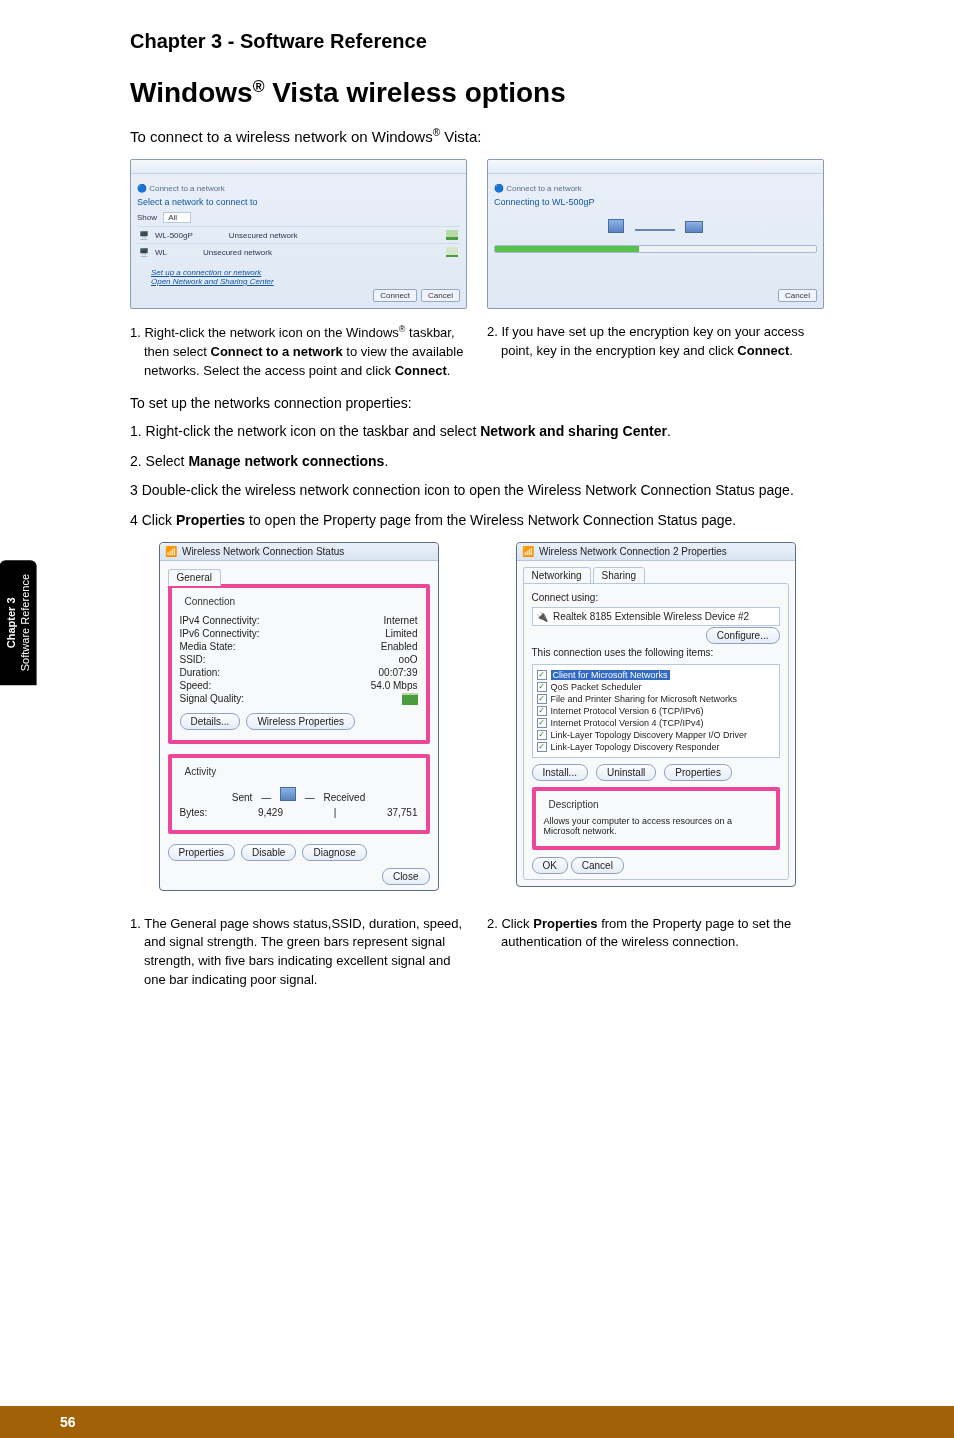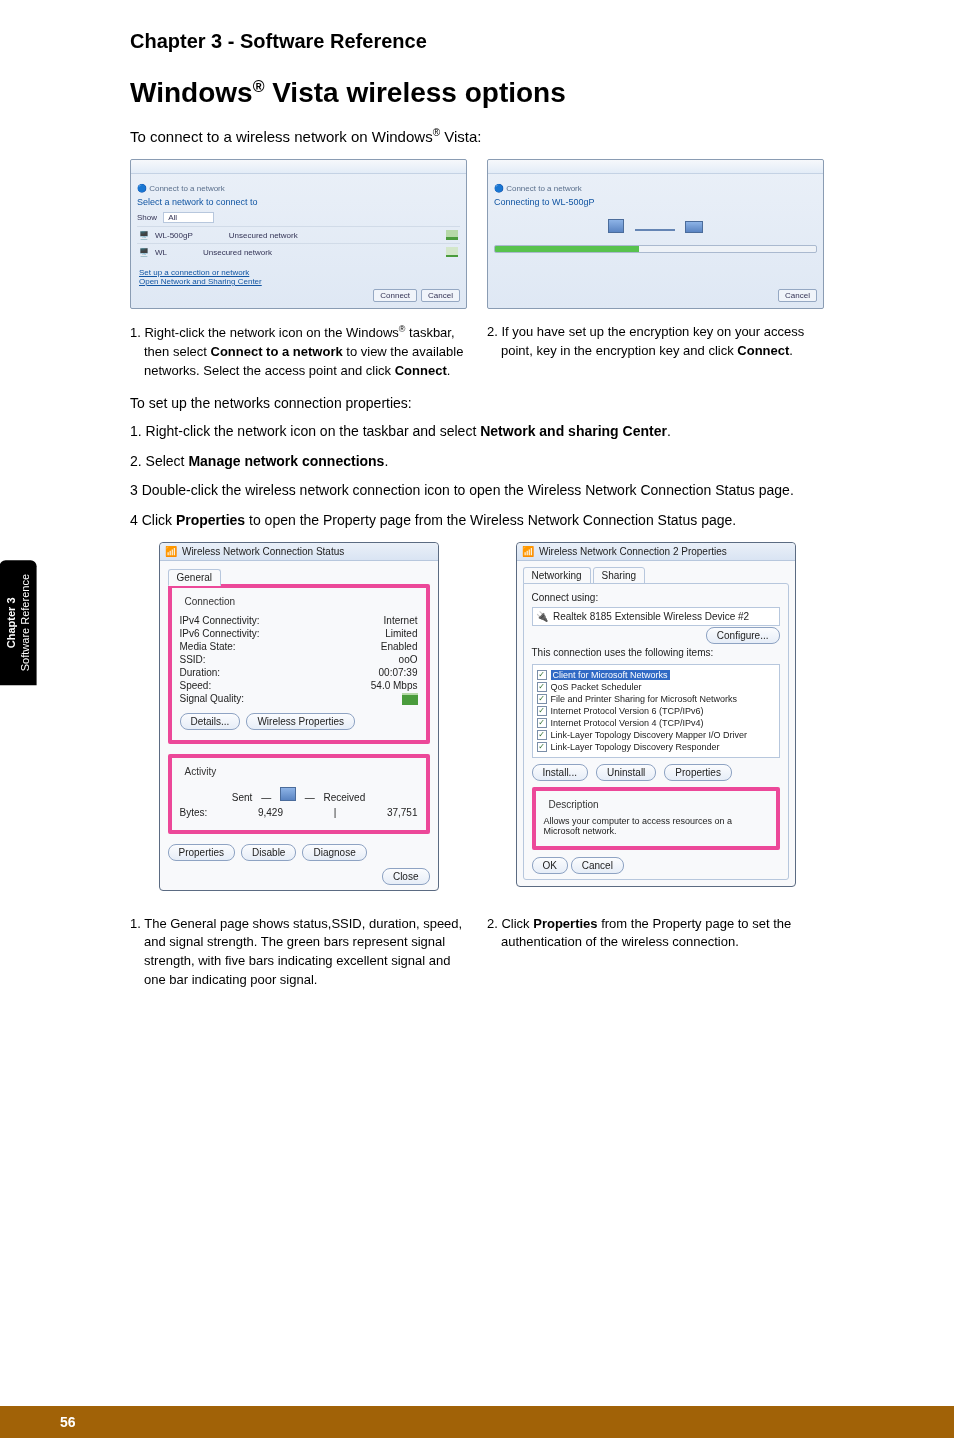--- a/index.html
+++ b/index.html
@@ -78,35 +78,35 @@
 
     <div class="two-col">
       <div class="col">
         <div class="win-box">
           <div class="titlebar"></div>
           <div class="inner">
             <div style="font-size:8px;margin-bottom:4px;color:#5a6f8c;">🔵 <span>Connect to a network</span></div>
             <div class="blue-t">Select a network to connect to</div>
             <div style="font-size:8px;margin-bottom:4px;">
               <span>Show</span>
-              <span style="border:1px solid #b7c7dd;padding:0 36px 0 4px;margin-left:4px;background:#fff;">All</span>
+              <span style="border:1px solid #b7c7dd;padding:0 13px 0 4px;margin-left:4px;background:#fff;">All</span>
             </div>
             <div class="row-line">
               <span>🖥️</span>
                 <span>WL-500gP</span>
               <span style="margin-left:30px;">Unsecured network</span>
               <span class="sig-icon"></span>
             </div>
             <div class="row-line">
               <span>🖥️</span>
                 <span>WL</span>
               <span style="margin-left:30px;">Unsecured network</span>
               <span class="sig-icon" style="background:linear-gradient(to top,#4a9c3c 20%,#d3e7ca 0);"></span>
             </div>
-            <div style="position:absolute;bottom:22px;left:8px;">
+            <div style="position:absolute;bottom:22px;left:20px;font-style:italic;">
               <div style="color:#1256a3;text-decoration:underline;font-size:8px;">Set up a connection or network</div>
               <div style="color:#1256a3;text-decoration:underline;font-size:8px;">Open Network and Sharing Center</div>
             </div>
             <div class="btns">
               <span class="win-btn-sm">Connect</span>
               <span class="win-btn-sm">Cancel</span>
             </div>
           </div>
         </div>
       </div>

